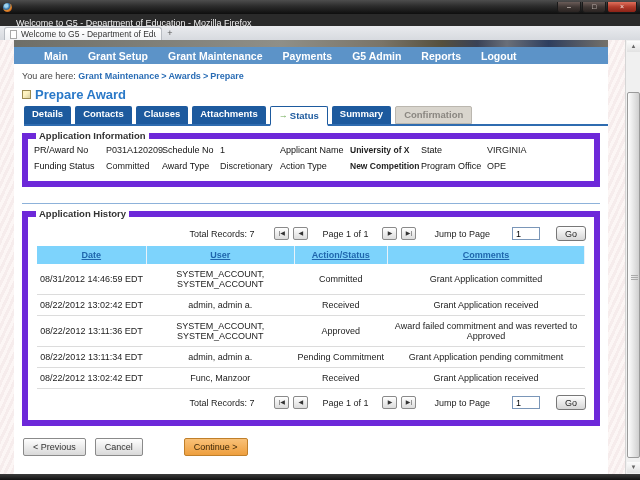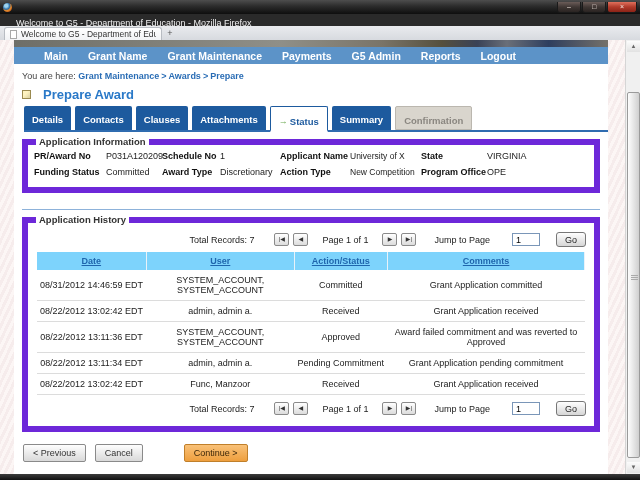--- a/index.html
+++ b/index.html
@@ -46,42 +46,42 @@
 
   .g5-nav { height:17px; width:100%; background:#5c93c8; display:flex; align-items:center;
     padding-left:20px; }
   .g5-nav-item { color:#fff; font-weight:bold; font-size:10.5px; padding:0 10px; cursor:pointer;
     white-space:nowrap; }
 
   .breadcrumb { margin:7px 0 0 8px; font-size:9px; color:#444; }
   .crumb-link { color:#2a6db5; font-weight:bold; cursor:pointer; }
   .crumb-sep { color:#2a6db5; font-weight:bold; padding:0 2px; }
 
-  .page-title-row { margin:6px 0 0 8px; display:flex; align-items:center; gap:12px; }
+  .page-title-row { margin:6px 0 0 8px; display:flex; align-items:center; gap:4px; }
   .pa-icon { width:9px; height:9px; border:1px solid #9a8a50;
     background:linear-gradient(135deg,#fdf2c0 40%,#d8cfa0); }
   .page-title { color:#2a79c8; font-weight:bold; font-size:13px; }
 
   .g5-tabs { display:flex; gap:4px; margin:4px 0 0 10px; border-bottom:2px solid #2f6cb0;
     padding-right:4px; }
   .g5-tab { background:#1d5a9e; color:#fff; font-size:9.5px; font-weight:bold;
-    padding:8px 8px 3px; border-radius:2px 2px 0 0; cursor:pointer; white-space:nowrap; }
+    padding:2px 8px 3px; border-radius:2px 2px 0 0; cursor:pointer; white-space:nowrap; }
   .g5-tab.active { background:#fff; color:#1d5a9e; border:1px solid #1d5a9e; border-bottom:2px solid #fff;
     margin-bottom:-2px; display:flex; align-items:center; gap:2px; }
   .g5-tab.disabled { background:#d9d5cd; color:#8a8680; border:1px solid #bbb7af; cursor:default; }
   .tab-arrow { color:#6aa84f; font-weight:bold; font-size:9px; }
 
   fieldset { border:6px solid #6d28d9; margin:4px 8px 0 8px; padding:1px 6px 10px; }
   fieldset legend { font-size:9.5px; font-weight:bold; color:#333; padding:0 3px; margin-left:2px; }
 
   .info-grid { display:grid; grid-template-columns:72px 56px 58px 60px 70px 71px 66px auto;
     row-gap:6px; font-size:9px; margin-top:3px; align-items:center; }
-  .info-label { font-weight:bold; color:#111; white-space:nowrap; }
+  .info-label { font-weight:normal; color:#111; white-space:nowrap; }
   .info-value { color:#222; white-space:nowrap; }
-  .info-value.small { font-size:8.5px; }
+  .info-value.small { font-size:8.5px;font-weight:bold; }
 
   .blue-hr { border:none; border-top:1px solid #8db2da; margin:16px 8px 4px 8px; }
 
   .pager { display:flex; align-items:center; justify-content:flex-end; font-size:9px; color:#222;
     margin:6px 2px 0 0; }
   .pager .total { margin-right:18px; }
   .pg-btn { width:15px; height:13px; font-size:6px; line-height:11px; text-align:center;
     border:1px solid #8a8a8a; border-radius:2px; background:linear-gradient(#ffffff,#dcdcdc);
     color:#333; margin:0 2px; cursor:pointer; }
   .pager .page-label { margin:0 12px; }
@@ -149,21 +149,21 @@
     <span class="tabbar-spacer"></span>
   </div>
 
   <div class="viewport">
     <div class="page">
 
       <div class="banner-strip"></div>
 
       <div class="g5-nav">
         <span class="g5-nav-item">Main</span>
-        <span class="g5-nav-item">Grant Name</span>
+        <span class="g5-nav-item">Grant Setup</span>
         <span class="g5-nav-item">Grant Maintenance</span>
         <span class="g5-nav-item">Payments</span>
         <span class="g5-nav-item">G5 Admin</span>
         <span class="g5-nav-item">Reports</span>
         <span class="g5-nav-item">Logout</span>
       </div>
 
       <div class="breadcrumb">
         <span>You are here:</span>
         <span class="crumb-link">Grant Maintenance</span><span class="crumb-sep">&gt;</span><span class="crumb-link">Awards</span><span class="crumb-sep">&gt;</span><span class="crumb-link">Prepare</span>

